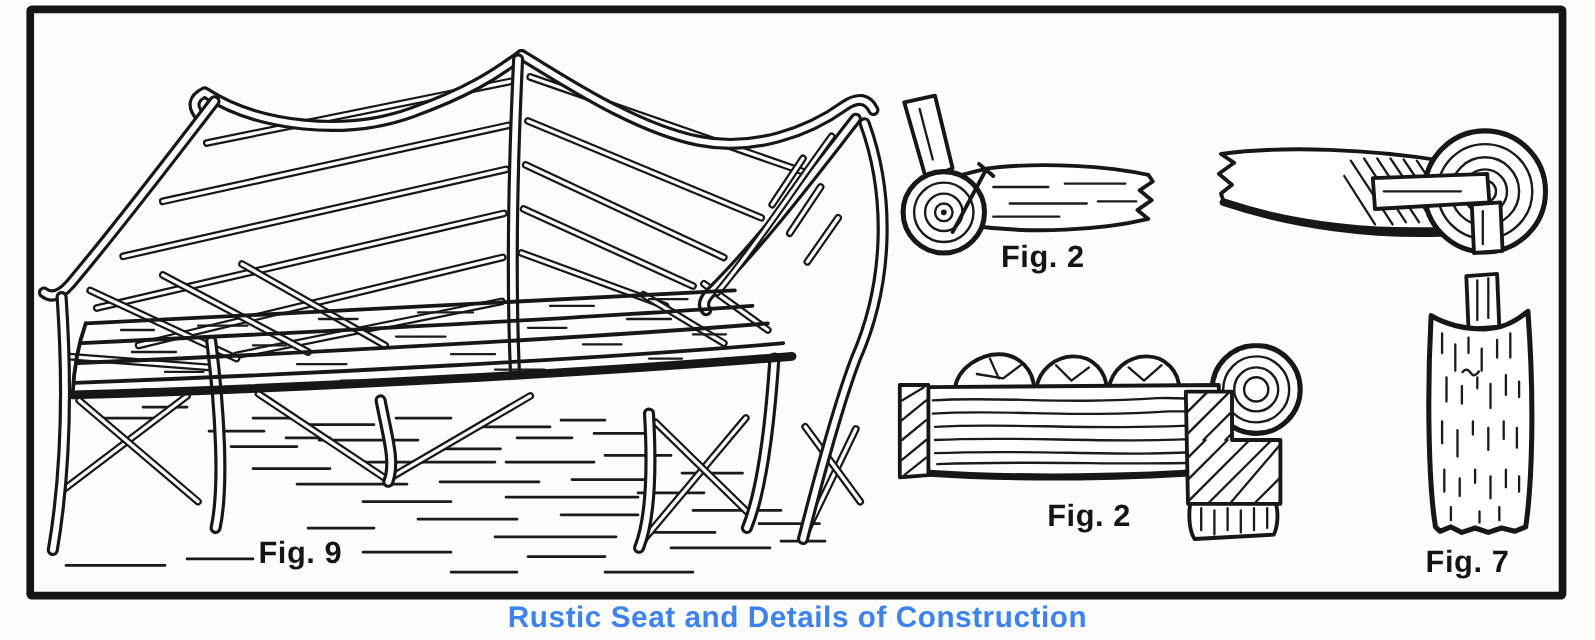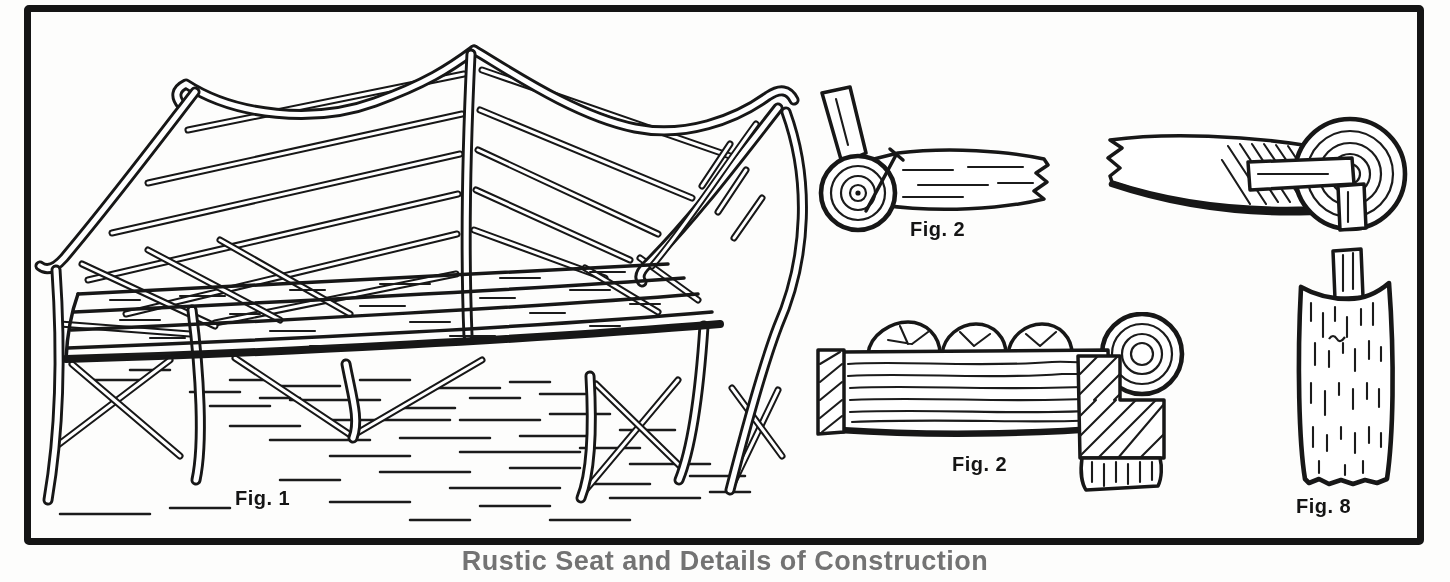--- a/index.html
+++ b/index.html
@@ -8,26 +8,26 @@
     background:#fdfdfc;
     font-family:"Liberation Sans", sans-serif;
   }
   .plate-border{
     position:absolute;left:24px;top:5px;width:1400px;height:540px;
     box-sizing:border-box;border:7px solid #151515;border-radius:5px;
     background:transparent;
   }
   .figsvg{position:absolute;}
   .fig-label{
-    position:absolute;color:#141414;font-weight:800;font-size:20px;
+    position:absolute;color:#141414;font-weight:800;font-size:28px;
     letter-spacing:.5px;white-space:nowrap;
   }
   .caption{
     position:absolute;left:0;top:546px;width:1450px;text-align:center;
-    color:#737373;font-weight:800;font-size:27px;letter-spacing:.5px;
+    color:#3b82f6;font-weight:800;font-size:27px;letter-spacing:.5px;
   }
   
   .branch{fill:none;stroke:#171717;stroke-width:11;stroke-linecap:round;stroke-linejoin:round;}
   .branch-core{fill:none;stroke:#ffffff;stroke-width:5.2;stroke-linecap:round;stroke-linejoin:round;}
   .twig{fill:none;stroke:#171717;stroke-width:7;stroke-linecap:round;stroke-linejoin:round;}
   .twig-core{fill:none;stroke:#ffffff;stroke-width:3;stroke-linecap:round;stroke-linejoin:round;}
   .s3{fill:none;stroke:#171717;stroke-width:3.5;stroke-linecap:round;}
   .s8{fill:none;stroke:#171717;stroke-width:8;stroke-linecap:round;}
   .tx{fill:none;stroke:#1b1b1b;stroke-width:2.1;stroke-linecap:round;}
   .gnd{fill:none;stroke:#1b1b1b;stroke-width:2.5;stroke-linecap:round;}
@@ -214,18 +214,18 @@
 <svg class="figsvg" style="left:1285px;top:243px" width="115" height="265" viewBox="0 0 115 265">
   <path class="poly" d="M48,8 L76,6 L78,54 L50,56 Z"></path>
   <path class="tx" d="M58,12 V48 M68,10 V46"></path>
   <path class="poly2" d="M16,44 C12,120 14,200 20,236 L24,240 L34,236 L44,241 L56,237 L68,241 L80,237 L92,240 L102,236 C108,195 110,120 104,40 C90,52 78,56 64,56 C48,56 30,52 16,44 Z"></path>
   <g>
     <path class="tx" d="M26,60 v18 M38,70 v24 M50,64 v14 M62,74 v20 M76,66 v16 M88,60 v22 M30,100 v22 M44,108 v16 M58,100 v10 M70,106 v22 M84,98 v18 M96,104 v14 M26,140 v20 M40,148 v24 M54,140 v12 M68,146 v20 M82,140 v16 M94,146 v18 M28,184 v20 M42,192 v16 M56,184 v12 M70,190 v20 M84,184 v16 M96,190 v14 M34,218 v12 M60,222 v10 M78,218 v12"></path>
     <path class="ring" d="M44,96 q4,-6 8,0 q3,5 8,-2"></path>
   </g>
 </svg>
 
-<div class="fig-label" style="left:235px;top:487px">Fig. 1</div>
+<div class="fig-label" style="left:235px;top:487px">Fig. 9</div>
 <div class="fig-label" style="left:910px;top:218px">Fig. 2</div>
 <div class="fig-label" style="left:952px;top:453px">Fig. 2</div>
-<div class="fig-label" style="left:1296px;top:495px">Fig. 8</div>
+<div class="fig-label" style="left:1296px;top:495px">Fig. 7</div>
 
 <div class="caption">Rustic Seat and Details of Construction</div>
 
 </body></html>

